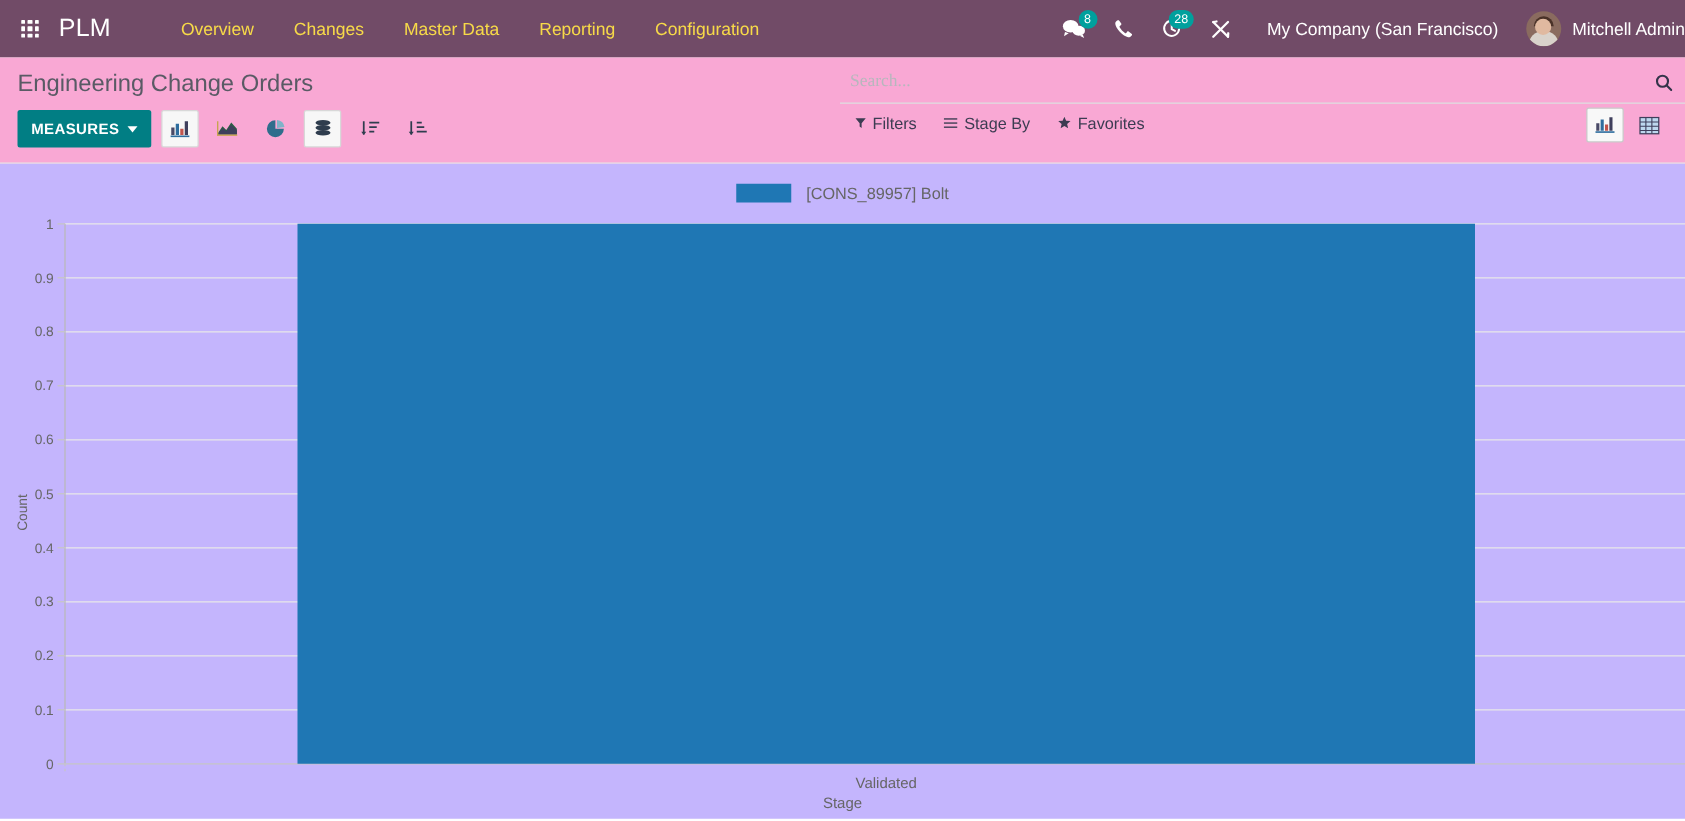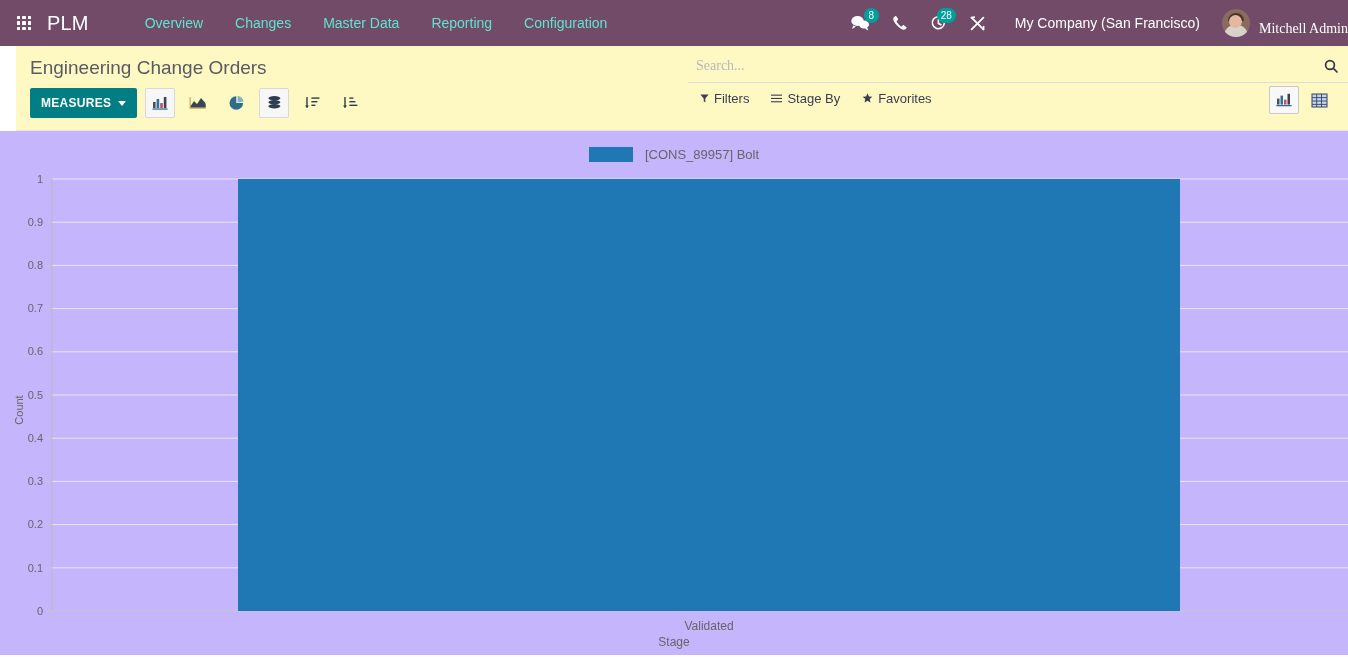--- a/index.html
+++ b/index.html
@@ -33,21 +33,21 @@
   .brand {
     font-size: 20px;
     margin-left: 16px;
     letter-spacing: .2px;
     cursor: pointer;
   }
   .menu-items { display: flex; align-items: center; margin-left: 40px; }
   .menu-item {
     font-size: 14px;
     padding: 13px 16px;
-    color: #5eead4;
+    color: #fde047;
     cursor: pointer;
     opacity: .96;
   }
 
   .nav-right {
     position: absolute;
     right: 0; top: 0; height: 46px;
     display: flex; align-items: center;
   }
   .nav-icon {
@@ -71,24 +71,23 @@
     display: flex; align-items: center; justify-content: center;
     padding: 0 4px;
     font-weight: 400;
   }
   .company-name {
     font-size: 14px;
     padding: 0 14px 0 18px;
     cursor: pointer;
   }
   .user-menu {
-    display: flex; align-items: flex-end;
+    display: flex; align-items: center;
     padding-left: 8px;
     cursor: pointer;
-    font-family: Liberation Serif, serif;
   }
   .avatar {
     width: 28px; height: 28px;
     border-radius: 50%;
     overflow: hidden;
     background: #8a6b5f;
     position: relative;
     flex: none;
   }
   .avatar .face {
@@ -106,26 +105,25 @@
   .avatar .body {
     position: absolute; left: 50%; bottom: 0;
     width: 24px; height: 12px; margin-left: -12px;
     border-radius: 11px 11px 0 0;
     background: #d9d2cb;
   }
   .username { font-size: 14px; margin-left: 9px; }
 
   
   .control-panel {
-    background: #fef9c3;
+    background: #f9a8d4;
     border-bottom: 1px solid #e7e7e7;
     padding: 0;
     position: relative;
     height: 85px;
-    margin-left: 16px;
   }
   .cp-left { position: absolute; left: 14px; top: 0; }
   .page-title {
     font-size: 19px;
     color: #5a5a65;
     padding-top: 11px;
     font-weight: 400;
   }
   .btn-row { display: flex; align-items: center; margin-top: 9px; }
   .measures-btn {

